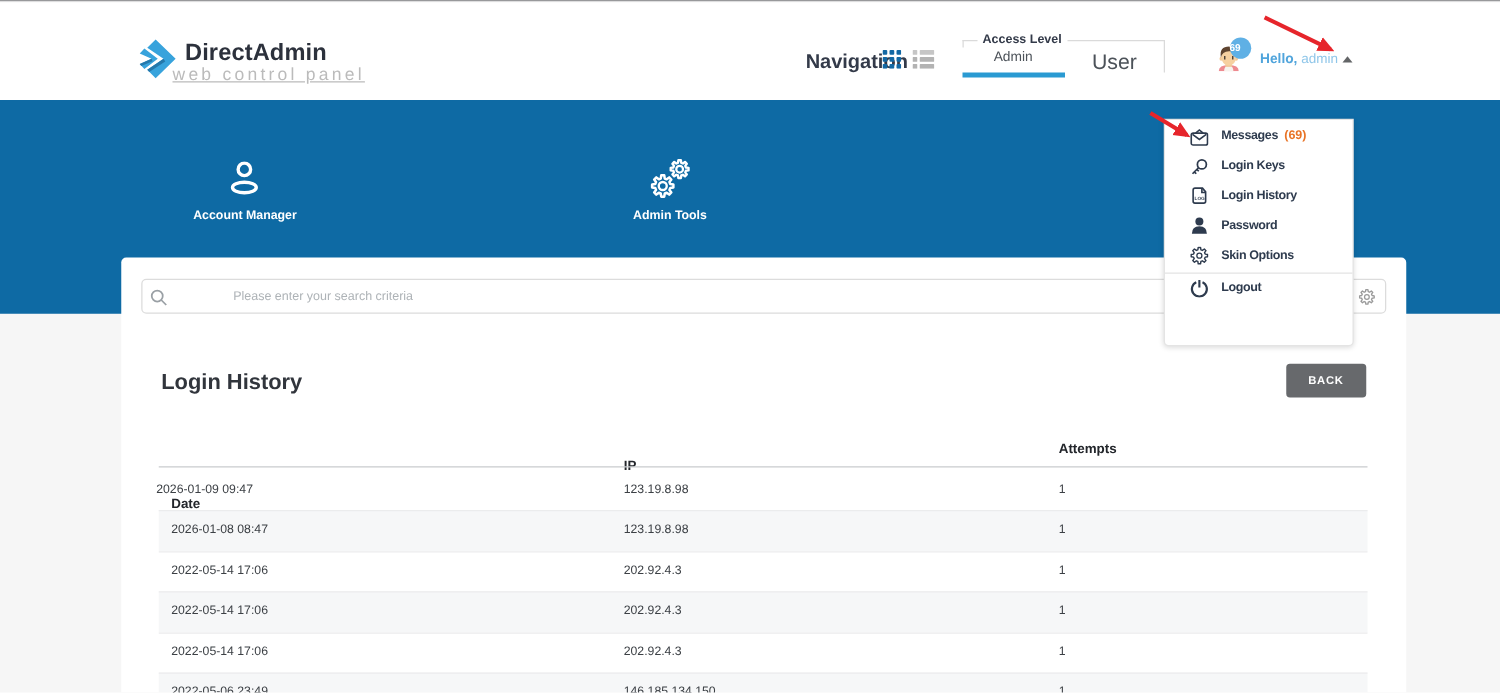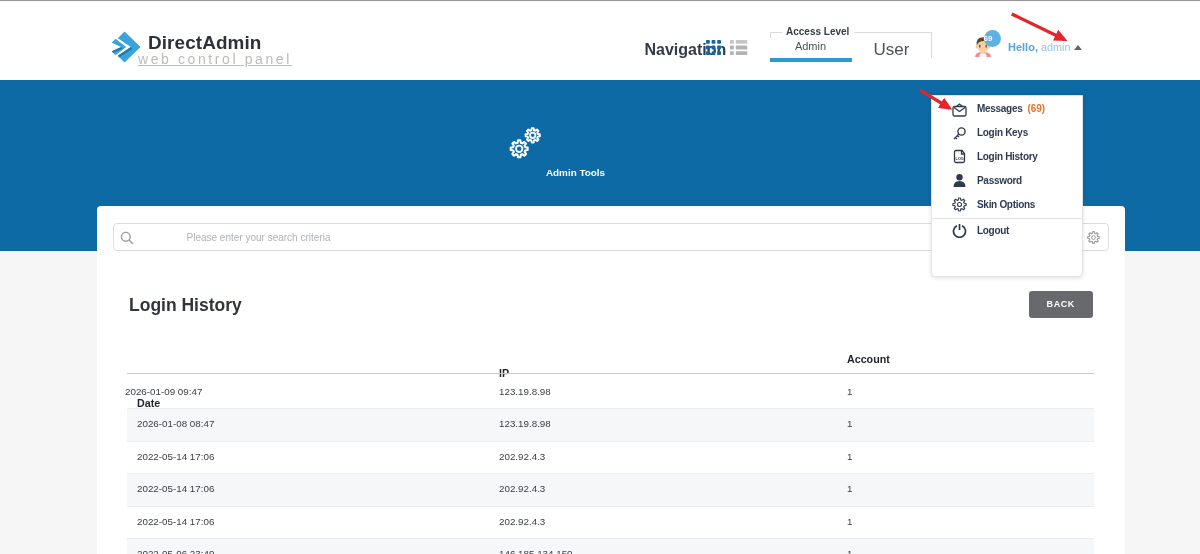--- a/index.html
+++ b/index.html
@@ -132,21 +132,28 @@
     <ellipse cx="3.9" cy="11" rx="1.3" ry="1.6" fill="#f2c897"></ellipse>
     <ellipse cx="16.1" cy="11" rx="1.3" ry="1.6" fill="#f2c897"></ellipse>
     <ellipse cx="10" cy="9.4" rx="6.1" ry="7" fill="#f6d0a0"></ellipse>
     <path d="M3.7 10 Q2.2 1.2 10.5 1.3 Q18 1.5 16.5 10 Q16.2 4.6 10.2 5 Q4.6 5.4 3.7 10 Z" fill="#5f4430"></path>
     <path d="M6.8 8.8 v2.8 M13.2 8.8 v2.8" stroke="#44392e" stroke-width="1.1"></path>
   </svg>
   <div id="badge">69</div>
   <div id="hello">Hello, <span class="light">admin</span></div>
   <div id="caret"></div>
 
-  <div class="bitem" style="left:445px;text-align:right;">
+  <div class="bitem" style="left:116px;">
+    <svg class="abs" style="left:64.3px; top:49px;" width="31" height="30" viewBox="0 0 31 30">
+      <circle cx="15.5" cy="6.5" r="5" fill="none" stroke="#fff" stroke-width="2.7"></circle>
+      <ellipse cx="15.5" cy="21" rx="9.5" ry="4.2" fill="none" stroke="#fff" stroke-width="2.7"></ellipse>
+    </svg>
+    <div class="lbl">Account Manager</div>
+  </div>
+  <div class="bitem" style="left:456px;">
     <svg class="abs" style="left:60px; top:46px;" width="40" height="33" viewBox="0 0 40 33">
       <g fill="none" stroke="#fff" stroke-linejoin="round">
         <path stroke-width="2" d="M12.61 16.81 L12.99 14.29 L15.41 14.29 L15.79 16.81 L17.31 17.44 L19.36 15.92 L21.08 17.64 L19.56 19.69 L20.19 21.21 L22.71 21.59 L22.71 24.01 L20.19 24.39 L19.56 25.91 L21.08 27.96 L19.36 29.68 L17.31 28.16 L15.79 28.79 L15.41 31.31 L12.99 31.31 L12.61 28.79 L11.09 28.16 L9.04 29.68 L7.32 27.96 L8.84 25.91 L8.21 24.39 L5.69 24.01 L5.69 21.59 L8.21 21.21 L8.84 19.69 L7.32 17.64 L9.04 15.92 L11.09 17.44 Z"></path>
         <circle cx="14.2" cy="22.8" r="3.2" stroke-width="1.9"></circle>
         <path stroke-width="1.9" d="M26.37 4.27 L26.69 2.17 L28.71 2.17 L29.03 4.27 L30.31 4.80 L32.02 3.54 L33.46 4.98 L32.20 6.69 L32.73 7.97 L34.83 8.29 L34.83 10.31 L32.73 10.63 L32.20 11.91 L33.46 13.62 L32.02 15.06 L30.31 13.80 L29.03 14.33 L28.71 16.43 L26.69 16.43 L26.37 14.33 L25.09 13.80 L23.38 15.06 L21.94 13.62 L23.20 11.91 L22.67 10.63 L20.57 10.31 L20.57 8.29 L22.67 7.97 L23.20 6.69 L21.94 4.98 L23.38 3.54 L25.09 4.80 Z"></path>
         <circle cx="27.7" cy="9.3" r="2.7" stroke-width="1.8"></circle>
       </g>
     </svg>
     <div class="lbl">Admin Tools</div>
   </div>
@@ -163,21 +170,21 @@
         <circle cx="6.5" cy="6.5" r="1.9" stroke-width="1"></circle>
       </g>
     </svg>
   </div>
 
   <div id="h1">Login History</div>
   <div id="back">BACK</div>
 
   <div class="th" style="left:137px; top:353.2px;margin-top:44px;">Date</div>
   <div class="th" style="left:499px; top:367px;">IP</div>
-  <div class="th" style="left:847px; top:353.2px;">Account</div>
+  <div class="th" style="left:847px; top:353.2px;">Attempts</div>
   <div id="thead-border"></div>
 
   <div class="rowbg" style="top:408px; height:32.5px; background:#f6f7f8;"></div>
   <div class="rowbg" style="top:473px; height:32.5px; background:#f6f7f8;"></div>
   <div class="rowbg" style="top:538px; height:16px; background:#f6f7f8;"></div>
 
   <div class="td" style="left:125px; top:385.9px;">2026-01-09 09:47</div>
   <div class="td" style="left:499px; top:385.9px;">123.19.8.98</div>
   <div class="td" style="left:847px; top:385.9px;">1</div>
 

